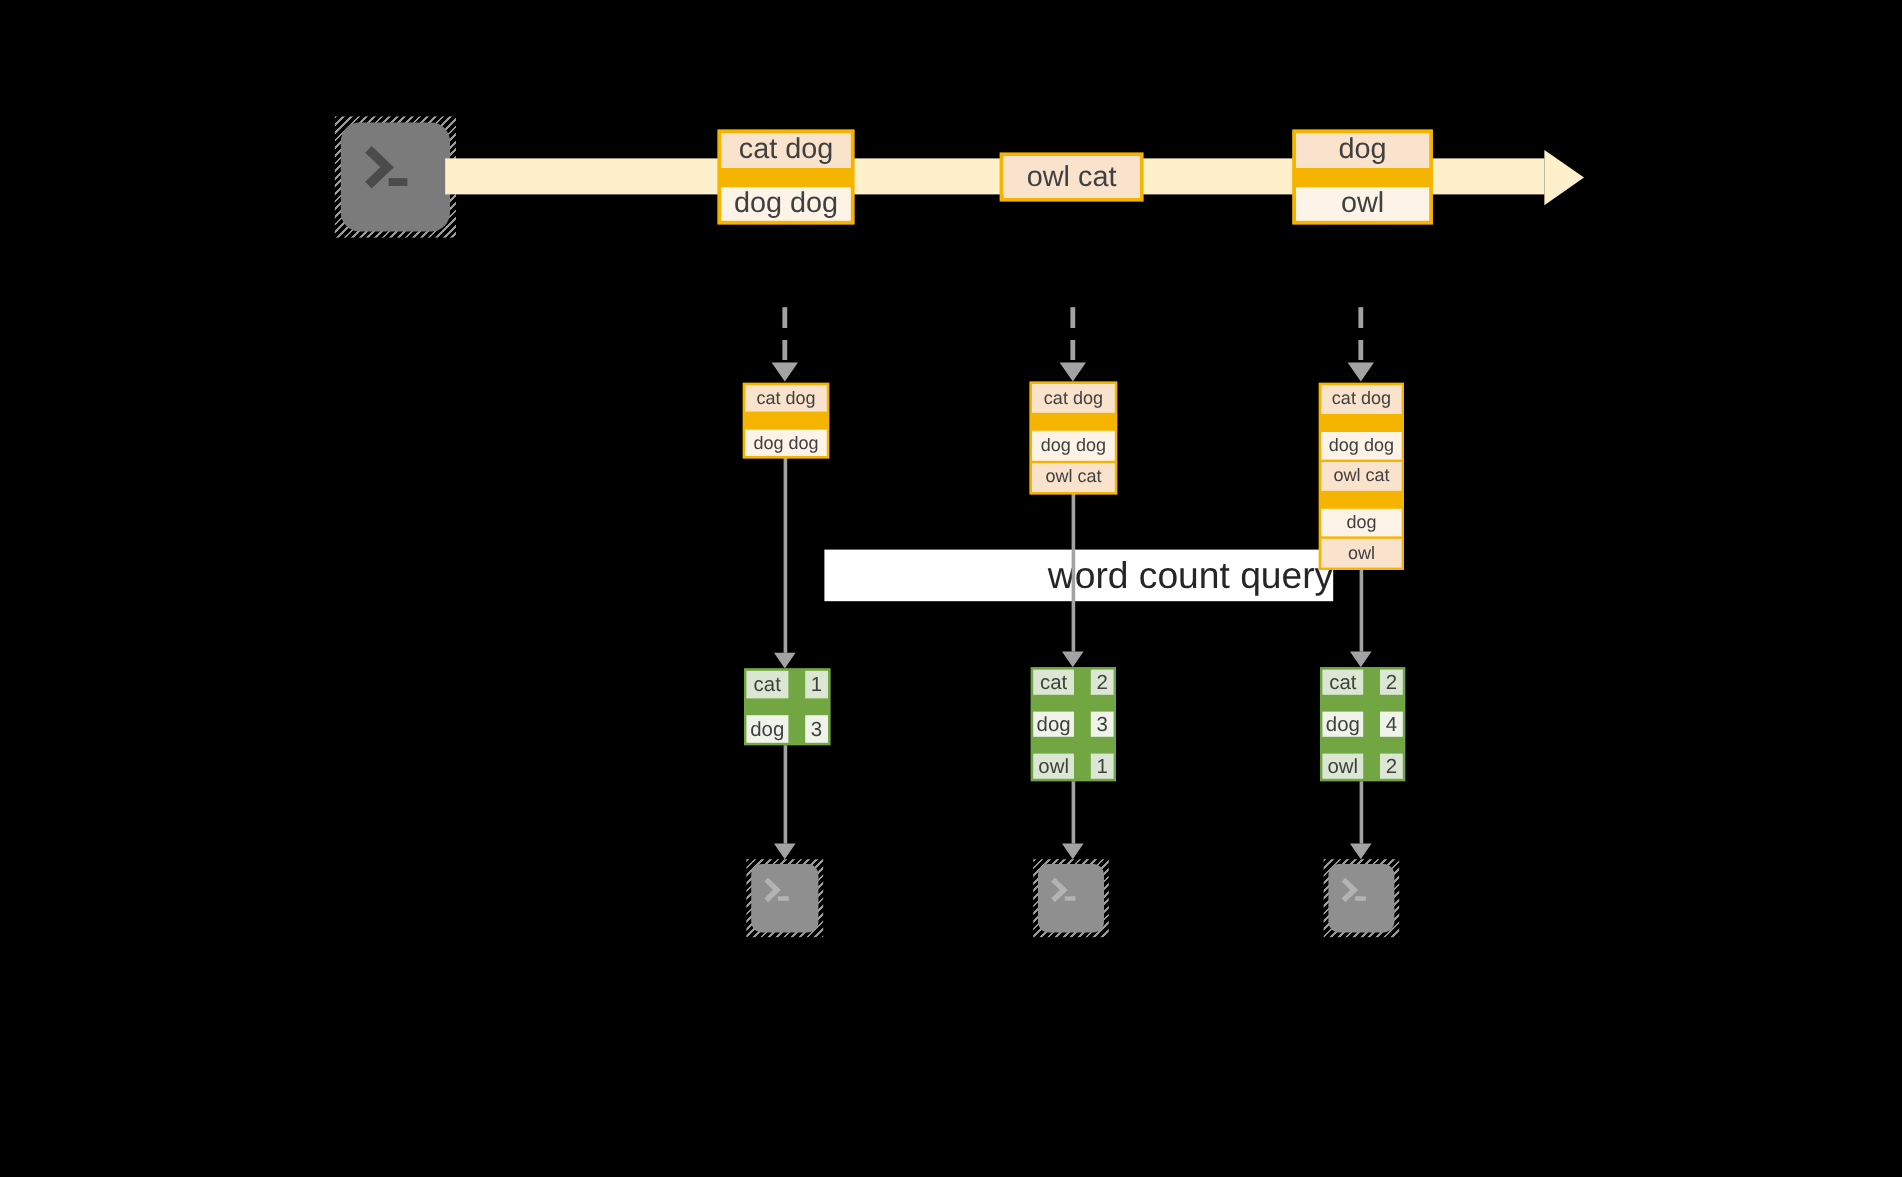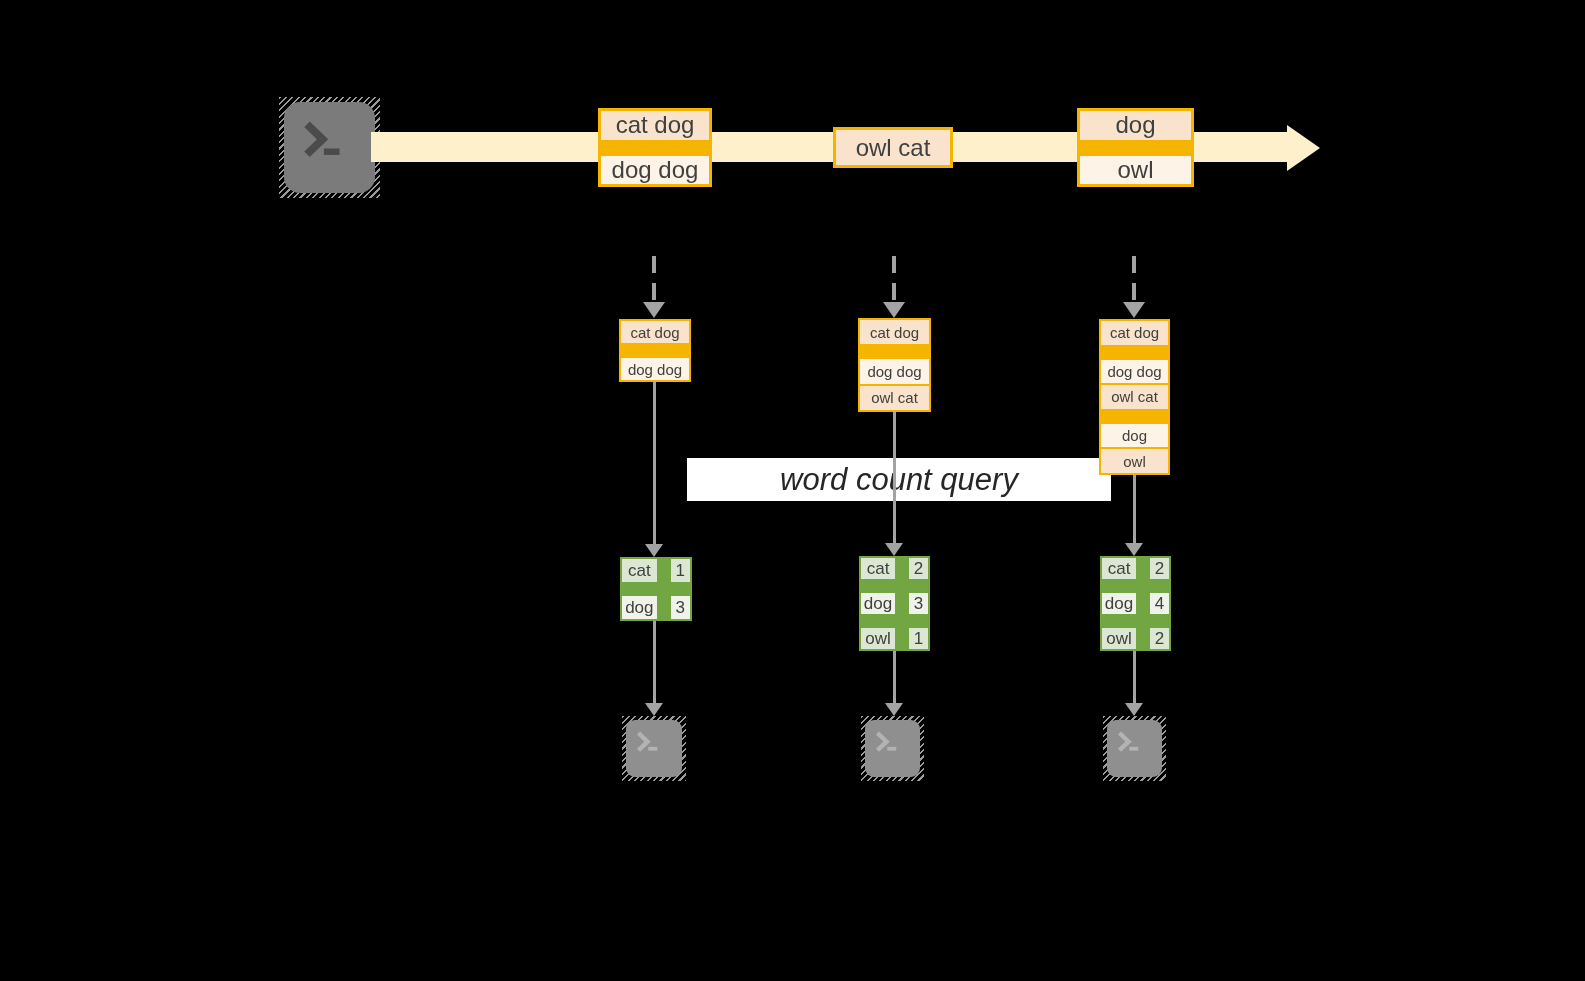--- a/index.html
+++ b/index.html
@@ -63,21 +63,21 @@
   .dash-line{position:absolute;width:4px;z-index:2;
     background:repeating-linear-gradient(to bottom,var(--arrow-gray,#a3a3a3) 0 17px,transparent 17px 27px);}
   .solid-line{position:absolute;width:3px;background:var(--arrow-gray,#a3a3a3);z-index:3;}
   .head-lg{position:absolute;width:0;height:0;z-index:3;
     border-left:11px solid transparent;border-right:11px solid transparent;border-top:16px solid var(--arrow-gray,#a3a3a3);}
   .head-sm{position:absolute;width:0;height:0;z-index:3;
     border-left:9px solid transparent;border-right:9px solid transparent;border-top:13px solid var(--arrow-gray,#a3a3a3);}
 
   
   .query-band{position:absolute;left:687px;top:458px;width:424px;height:43px;background:var(--band-bg,#fff);z-index:2;
-    display:flex;align-items:center;justify-content:center;font-size:31px;color:var(--band-ink,#262626);font-style:italic;}
+    display:flex;align-items:center;justify-content:flex-end;font-size:31px;color:var(--band-ink,#262626);}
 
   
   .wc-table{position:absolute;display:grid;grid-template-columns:1.8fr 1fr;gap:14px;
     background:var(--green,#72a643);border:2.5px solid var(--green,#72a643);z-index:4;}
   .wc-table .cell{display:flex;align-items:center;justify-content:center;font-size:17px;color:var(--ink,#404040);}
   .fill-gtint{background:var(--green-tint,#dbe7d2);}
   .fill-glight{background:var(--green-light,#eff3ea);}
 </style>
 </head>
 <body>

